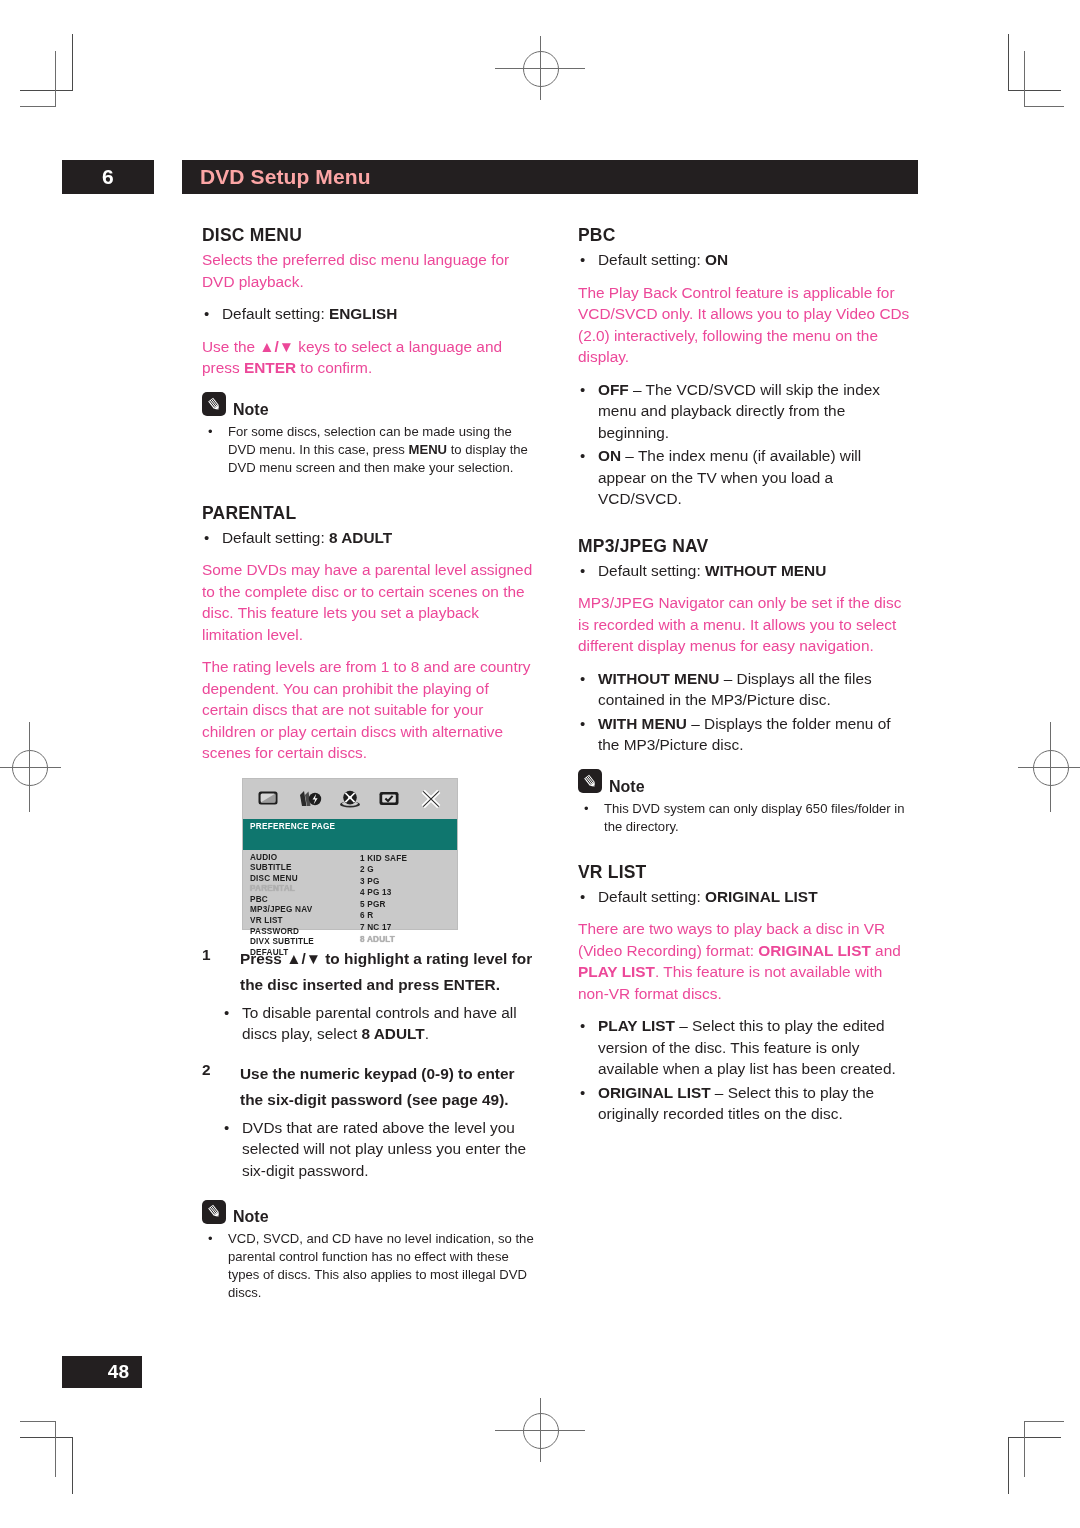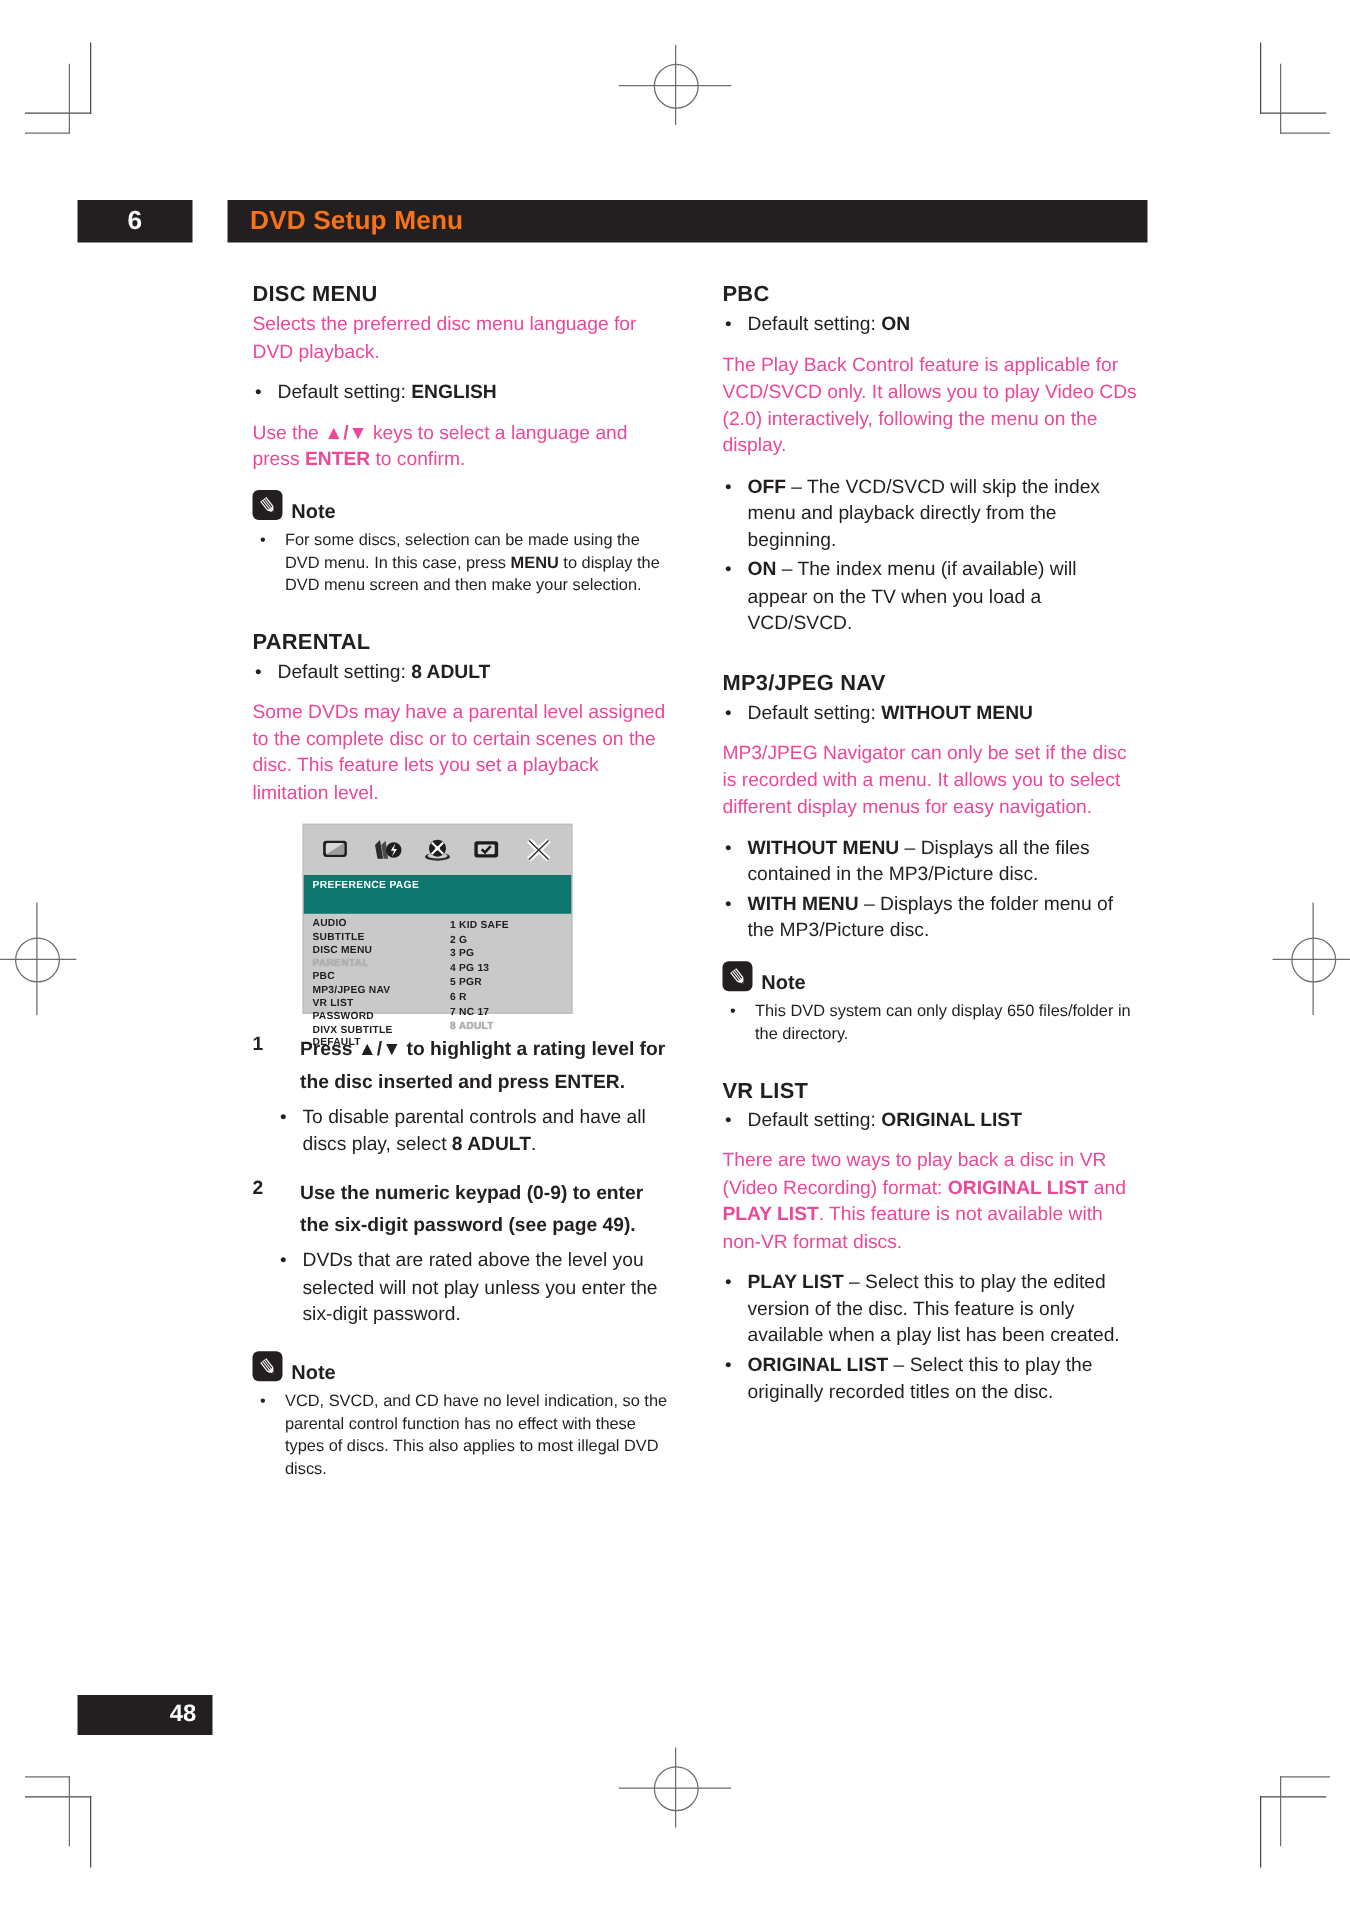--- a/index.html
+++ b/index.html
@@ -27,21 +27,21 @@
 
   
   .chapter-header{position:absolute;left:62px;top:160px;width:856px;height:34px;}
   .chapter-num{
     position:absolute;left:0;top:0;width:92px;height:34px;background:#231f20;
     color:#ffffff;font-size:21px;font-weight:bold;line-height:34px;text-align:center;
     letter-spacing:.2px;
   }
   .chapter-title{
     position:absolute;left:120px;top:0;right:0;height:34px;background:#231f20;
-    color:#f97316;font-size:21px;font-weight:bold;line-height:34px;
+    color:#fca5a5;font-size:21px;font-weight:bold;line-height:34px;
     padding-left:18px;box-sizing:border-box;letter-spacing:.1px;
   }
 
   
   .col{position:absolute;top:225px;width:335px;}
   .col-left{left:202px;}
   .col-right{left:578px;}
 
   h2.sec{
     font-size:17.5px;font-weight:bold;margin:0 0 3px 0;letter-spacing:.2px;
@@ -105,21 +105,21 @@
   .osd-col-l{position:absolute;left:7px;top:3px;}
   .osd-col-r{position:absolute;left:117px;top:3px;}
   .osd-row{
     font-size:8.2px;line-height:10.6px;font-weight:bold;color:#1e1e1e;
     letter-spacing:.2px;white-space:nowrap;
   }
   .osd-row.dim{color:#b0b0b0;text-shadow:0 0 1px #9a9a9a;}
 
   
   .pagenum{
-    position:absolute;left:62px;top:1356px;width:108px;height:32px;background:#231f20;
+    position:absolute;left:62px;top:1356px;width:80px;height:32px;background:#231f20;
     color:#ffffff;font-size:19px;font-weight:bold;line-height:32px;text-align:right;
     padding-right:13px;box-sizing:border-box;
   }
 </style>
 </head>
 <body>
 
 <div class="page">
 
   <div class="mark dark" style="left:72px;top:34px;width:1px;height:57px;"></div>
@@ -196,20 +196,21 @@
       <ul class="notelist">
         <li><span>For some discs, selection can be made using the DVD menu. In this case, press </span><b>MENU</b><span> to display the DVD menu screen and then make your selection.</span></li>
       </ul>
     </div>
 
     <h2 class="sec spaced">PARENTAL</h2>
     <ul class="bl">
       <li><span>Default setting: </span><b>8 ADULT</b></li>
     </ul>
     <p class="body">Some DVDs may have a parental level assigned to the complete disc or to certain scenes on the disc. This feature lets you set a playback limitation level.</p>
+    <p class="body">The rating levels are from 1 to 8 and are country dependent. You can prohibit the playing of certain discs that are not suitable for your children or play certain discs with alternative scenes for certain discs.</p>
 
     <div class="osd">
       <div class="osd-icons">
         <span class="ic">
           <svg width="24" height="18" viewBox="0 0 24 18">
               <rect x="1.5" y="1.5" width="19" height="13" rx="2.5" fill="#1e1e1e"></rect>
               <rect x="3.6" y="3.4" width="14.8" height="9.2" rx="1.6" fill="#d6d6d6"></rect>
               <path d="M3.6 12.6 L18.4 3.4 L18.4 12.6 Z" fill="#9c9c9c"></path>
             </svg>
         </span>

